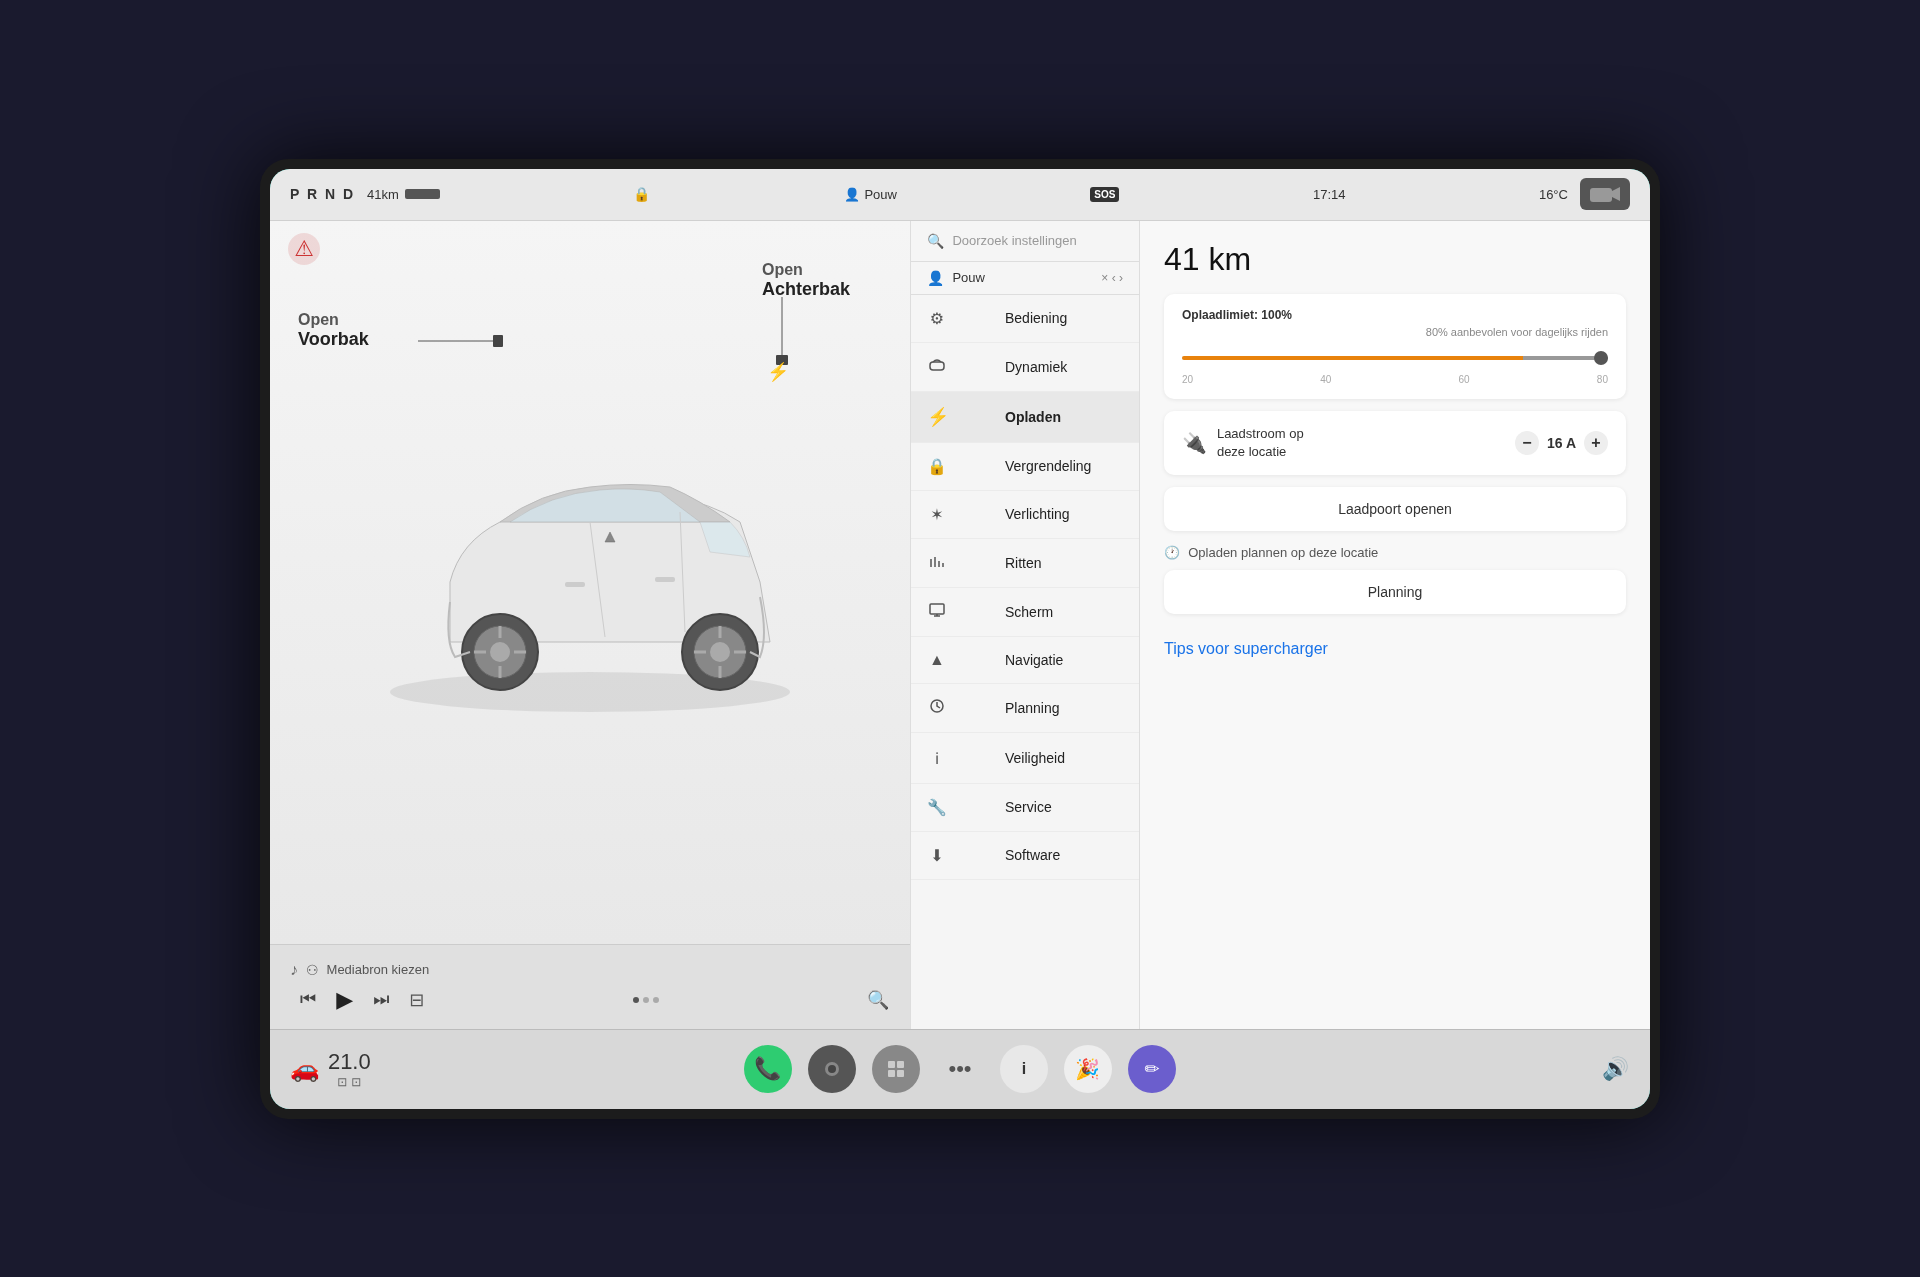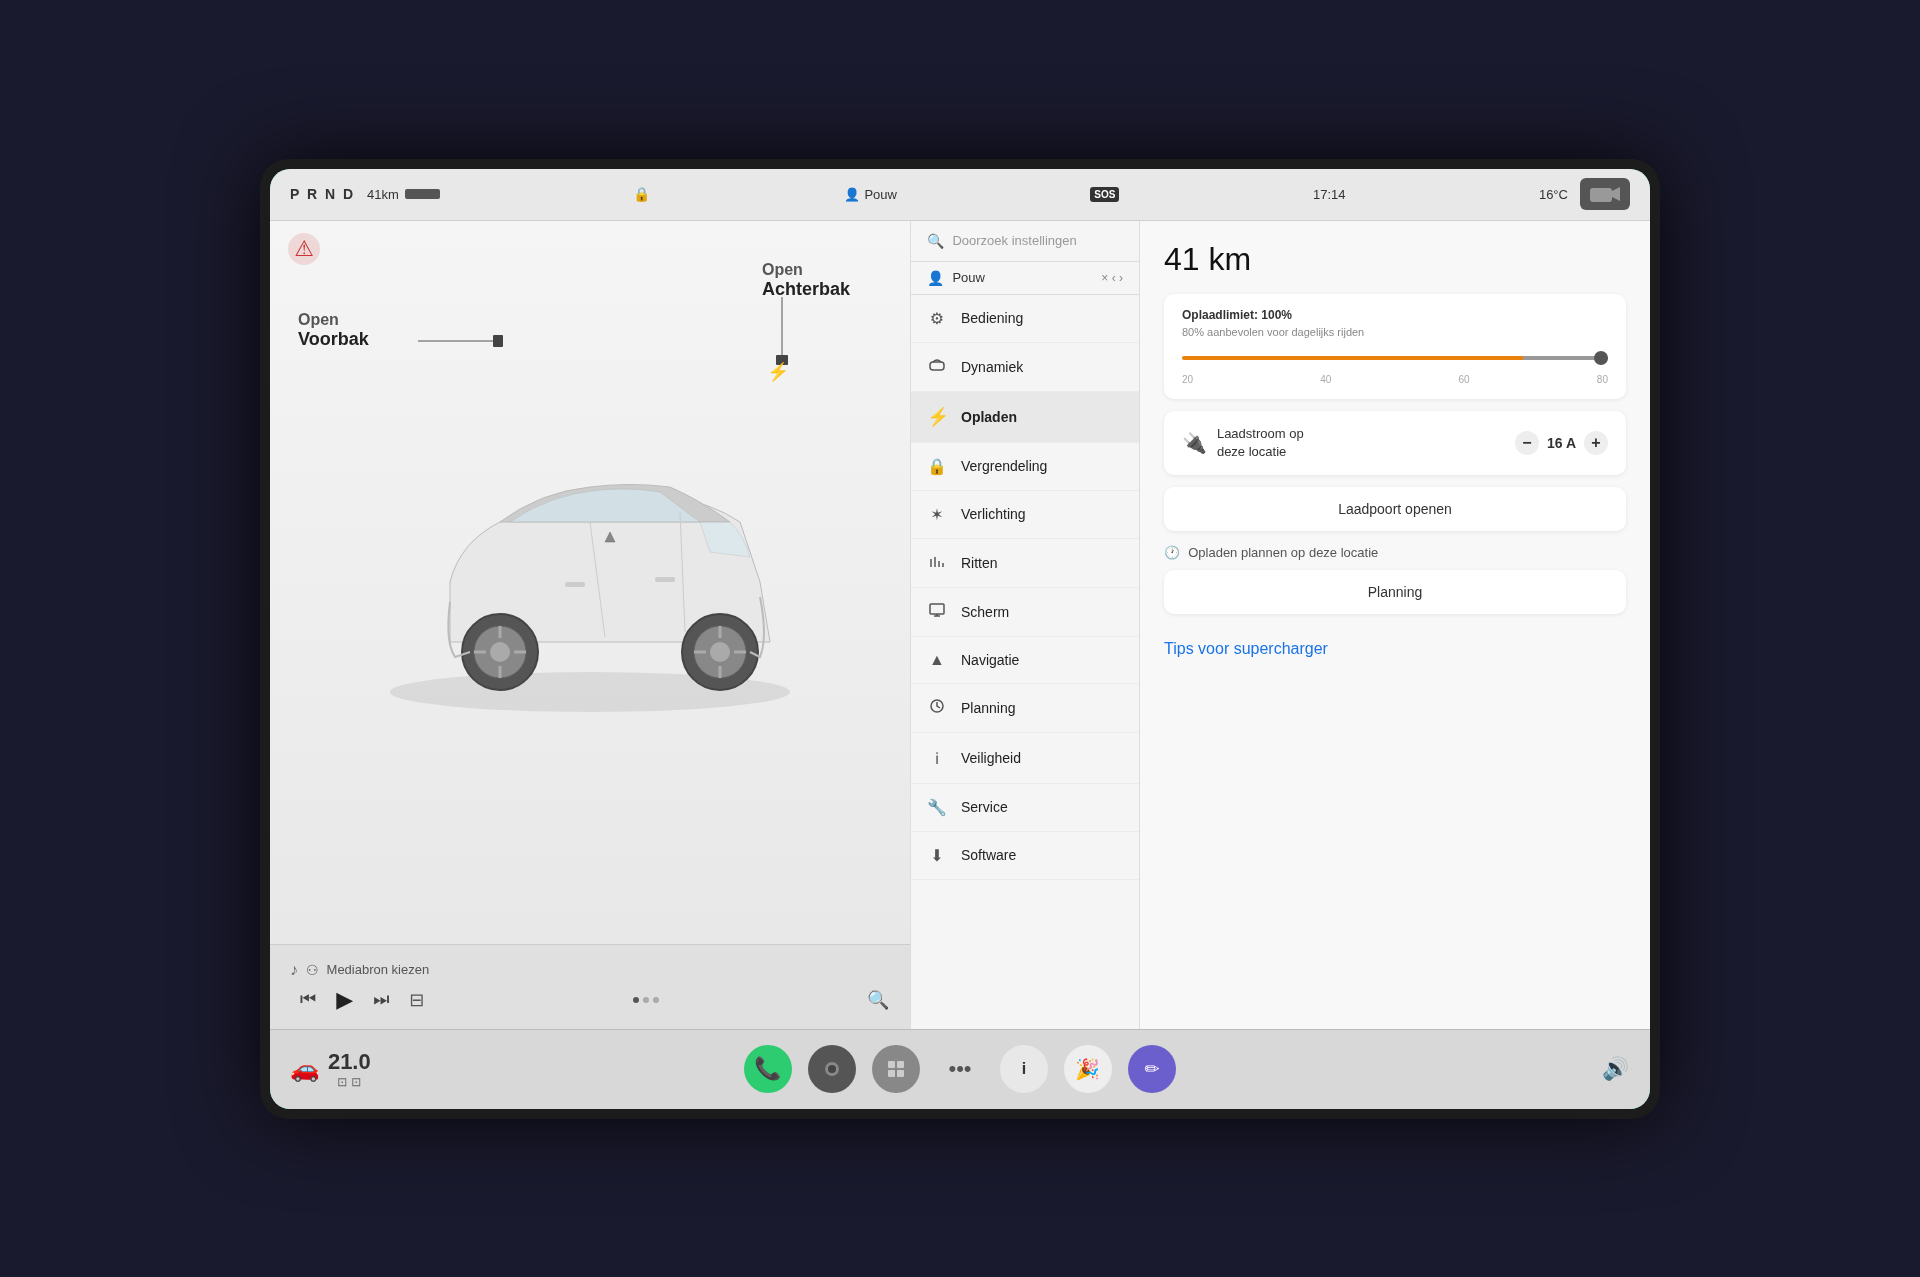--- a/index.html
+++ b/index.html
@@ -276,20 +276,21 @@
       font-size: 16px;
       color: #555;
       width: 20px;
       text-align: center;
     }
 
     .menu-item .menu-label {
       font-size: 14px;
       color: #222;
       font-weight: 500;
+      margin-left: 44px;
     }
 
     .menu-item.active .menu-label {
       font-weight: 700;
     }
 
     
     .charge-panel {
       flex: 1;
       background: #f8f8f8;
@@ -316,20 +317,21 @@
       font-size: 12px;
       font-weight: 600;
       color: #333;
       margin-bottom: 4px;
     }
 
     .charge-limit-subtitle {
       font-size: 11px;
       color: #888;
       margin-bottom: 10px;
+      text-align: right;
     }
 
     .charge-slider-container {
       position: relative;
       height: 20px;
       margin: 6px 0;
     }
 
     .charge-track {
       position: absolute;
@@ -864,21 +866,21 @@
         <a class="supercharger-link">Tips voor supercharger</a>
 
       </div>
     </div>
 
     <div class="taskbar">
 
       <div class="taskbar-left">
         <span class="car-status-icon">🚗</span>
         <div style="display:flex; flex-direction:column; align-items:center;">
-          <span style="font-size:22px; color:#333; font-weight:700;">
+          <span style="font-size:22px; color:#333; font-weight:400;">
             <span>21.0</span>
           </span>
           <div style="display:flex; gap:4px;">
             <span style="font-size:12px; color:#666;">⊡</span>
             <span style="font-size:12px; color:#666;">⊡</span>
           </div>
         </div>
       </div>
 
       <div class="taskbar-center">

